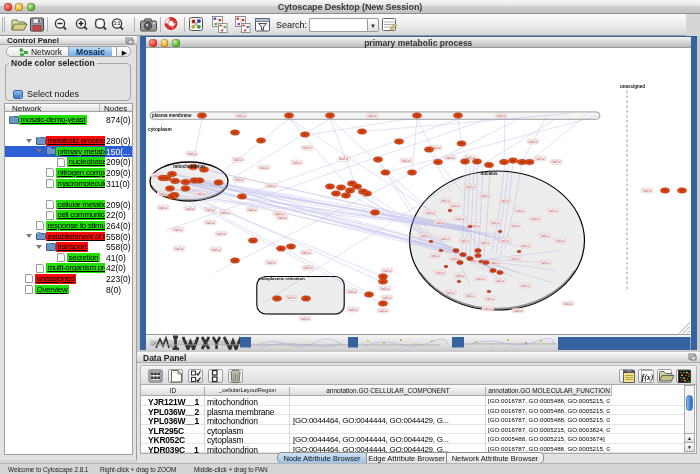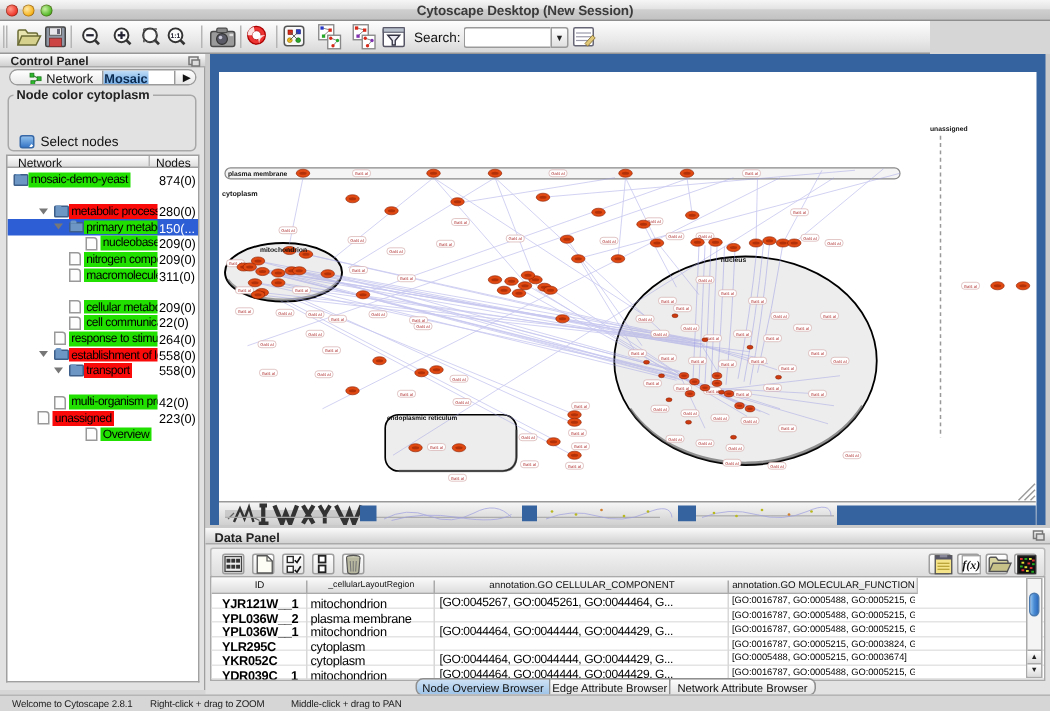--- a/index.html
+++ b/index.html
@@ -10,21 +10,21 @@
 
 
 #macbar { left:0; top:0; width:700px; height:14px;
   background:linear-gradient(#f6f6f6,#e3e3e3 45%,#cfcfcf 50%,#c2c2c2);
   border-bottom:1px solid #8e8e8e; }
 #macbar .title { position:absolute; left:0; right:0; top:1.5px; text-align:center;
   font-size:9px; letter-spacing:-0.1px; font-weight:bold; color:#3b3b3b; }
 .tl { position:absolute; top:3px; width:8px; height:8px; border-radius:50%; box-shadow:inset 0 0 0 0.5px rgba(70,30,10,.5); }
 
 
-#toolbar { left:0; top:14px; width:620px; height:22px;
+#toolbar { left:0; top:14px; width:686px; height:22px;
   background:linear-gradient(#fdfdfd,#e9e9e9 60%,#d8d8d8);
   border-bottom:1px solid #989898; }
 .tsep { position:absolute; top:3px; width:1px; height:15px; background:#b5b5b5; }
 #searchlbl { position:absolute; left:276px; top:6px; font-size:9px; color:#111; }
 #searchbox { position:absolute; left:309px; top:3.5px; width:58px; height:14px;
   background:#fff; border:1px solid #9a9a9a; border-right:none; border-radius:2px 0 0 2px; }
 #searcharw { position:absolute; left:367px; top:3.5px; width:12px; height:14px;
   background:linear-gradient(#fff,#e0e0e0); border:1px solid #9a9a9a; border-radius:0 2px 2px 0;
   font-size:6px; color:#222; text-align:center; line-height:14px; }
 
@@ -55,21 +55,21 @@
 
 
 #treehdr { position:absolute; left:4px; top:66.5px; width:129px; height:9.5px;
   background:linear-gradient(#fcfcfc,#dedede); border:1px solid #a0a0a0; }
 #treehdr .h1 { position:absolute; left:7px; top:0.5px; font-size:8px; color:#111; }
 #treehdr .h2 { position:absolute; left:99px; top:0.5px; font-size:8px; color:#111; }
 #treehdr .hv { position:absolute; left:94px; top:0; width:1px; height:100%; background:#b5b5b5; }
 #tree { position:absolute; left:4px; top:76px; width:129px; height:343px; background:#fff;
   border:1px solid #a0a0a0; border-top:none; overflow:hidden; }
 .trow { position:absolute; left:0; width:100%; height:10.6px; font-size:8px; letter-spacing:-0.15px; white-space:nowrap; }
-.trow .lbl { position:absolute; top:0.5px; padding:0 1.5px; letter-spacing:-0.3px; color:#000; height:9.6px; line-height:9.6px; overflow:hidden; }
+.trow .lbl { position:absolute; top:0.5px; padding:0 1.5px; letter-spacing:-0.3px; color:#000; height:9.6px; line-height:9.6px; overflow:hidden;text-decoration:underline; }
 .trow .cnt { position:absolute; left:101px; top:0.5px; color:#000; font-size:8.5px; letter-spacing:0; }
 .arr { position:absolute; top:3px; width:0; height:0;
   border-left:3.2px solid transparent; border-right:3.2px solid transparent;
   border-top:4.5px solid #777; }
 .fold { position:absolute; top:1.5px; width:10px; height:7.5px; background:#6d96c4;
   border:0.5px solid #3d5f8a; border-radius:1px; }
 .fold:before { content:""; position:absolute; left:0px; top:-1.5px; width:4px; height:1.5px;
   background:#6d96c4; border-radius:1px 1px 0 0; }
 .doc { position:absolute; top:0.8px; width:7.5px; height:9px; background:#fdfdfd;
   border:0.6px solid #999; border-radius:0 2.5px 0 0; }
@@ -259,26 +259,26 @@
       <div class="tabseg" style="left:0;width:61px;background:linear-gradient(#ffffff,#e8e8e8);">
         <svg style="position:absolute;left:12px;top:1.5px" width="10" height="9">
             <line x1="2.5" y1="2" x2="7" y2="4.5" stroke="#383" stroke-width="0.7"></line>
             <line x1="7" y1="4.5" x2="3" y2="7" stroke="#383" stroke-width="0.7"></line>
             <rect x="1" y="0.8" width="2.6" height="2.6" fill="#2eb82e" stroke="#187818" stroke-width="0.5"></rect>
             <rect x="5.8" y="3.2" width="2.6" height="2.6" fill="#2eb82e" stroke="#187818" stroke-width="0.5"></rect>
             <rect x="1.6" y="5.8" width="2.6" height="2.6" fill="#2eb82e" stroke="#187818" stroke-width="0.5"></rect>
           </svg>
         <span style="margin-left:18px;">Network</span>
       </div>
-      <div class="tabseg" style="left:61px;width:31px;background:linear-gradient(#c3def7,#8cbdec 60%,#7db1e6);border-left:1px solid #9b9b9b;font-weight:bold;color:#0b2a50;">Mosaic</div>
+      <div class="tabseg" style="left:61px;width:44px;background:linear-gradient(#c3def7,#8cbdec 60%,#7db1e6);border-left:1px solid #9b9b9b;font-weight:bold;color:#0b2a50;">Mosaic</div>
       <div class="tabseg" style="left:109px;width:16px;background:linear-gradient(#ffffff,#e8e8e8);border-left:1px solid #9b9b9b;font-size:7px;line-height:11px;">▶</div>
     </div>
 
     <div id="grpbox"></div>
-    <div id="grplbl">Node color cytoplasm</div>
+    <div id="grplbl">Node color selection</div>
     <div id="chk"><svg width="9" height="9">
           <path d="M1.5 4.5 L3.8 6.8 L7.5 1.5" stroke="#fff" stroke-width="1.6" fill="none"></path>
         </svg></div>
     <span id="chklbl">Select nodes</span>
 
     <div id="treehdr">
         <span class="h1">Network</span>
         <span class="h2">Nodes</span>
         <div class="hv"></div>
       </div>
@@ -335,40 +335,51 @@
           <div class="fold" style="left:31px"></div>
           <div class="lbl rbg" style="left:41px;max-width:59px">establishment of lo</div>
           <div class="cnt" style="">558(0)</div>
         </div>
         <div class="trow" style="top:129.7px;">
           <div class="arr" style="left:31px"></div>
           <div class="fold" style="left:41px"></div>
           <div class="lbl rbg" style="left:51px;max-width:49px">transport</div>
           <div class="cnt" style="">558(0)</div>
         </div>
+        <div class="trow" style="top:140.29999999999998px;">
+          <div class="doc" style="left:52px"></div>
+          <div class="lbl gbg" style="left:62px;max-width:38px">secretion</div>
+          <div class="cnt" style="">41(0)</div>
+        </div>
         <div class="trow" style="top:150.9px;">
           <div class="doc" style="left:31px"></div>
           <div class="lbl gbg" style="left:41px;max-width:59px">multi-organism pro</div>
           <div class="cnt" style="">42(0)</div>
         </div>
         <div class="trow" style="top:161.5px;">
           <div class="doc" style="left:20px"></div>
           <div class="lbl rbg" style="left:30px;max-width:70px">unassigned</div>
           <div class="cnt" style="">223(0)</div>
         </div>
-        <div class="trow" style="top:172.1px;margin-left:32px;">
+        <div class="trow" style="top:172.1px;">
           <div class="doc" style="left:20px"></div>
           <div class="lbl gbg" style="left:30px;max-width:70px">Overview</div>
           <div class="cnt" style="">8(0)</div>
         </div>
       </div>
   </div>
 
   <div id="mdi" class="abs">
     <div id="netwin">
+      <div id="nettitle">
+        <div class="tl2" style="left:3px;  background:radial-gradient(circle at 2.5px 2.5px,#ff9a8a,#ee3b2f 60%,#b01408);"></div>
+        <div class="tl2" style="left:14.5px; background:radial-gradient(circle at 2.5px 2.5px,#ffe9a8,#f6b520 60%,#c07d00);"></div>
+        <div class="tl2" style="left:26px; background:radial-gradient(circle at 2.5px 2.5px,#c8f0a0,#57ba2d 60%,#2e7d0a);"></div>
+        <div class="title">primary metabolic process</div>
+      </div>
       <div id="netcanvas">
         <svg id="net" width="544.5" height="286" viewBox="146 47.5 544.5 286">
             <rect x="150" y="111.4" width="450" height="7.4" rx="3.7" fill="#f4f4f4" stroke="#888" stroke-width="0.8"></rect>
             <ellipse cx="189" cy="181" rx="39" ry="19.5" fill="#ededed" stroke="#000" stroke-width="1.3"></ellipse>
             <path d="M 152 186 A 39 19.5 0 0 0 226 186" fill="none" stroke="#555" stroke-width="1.6" opacity="0.5"></path>
             <ellipse cx="497" cy="240" rx="87.5" ry="69.5" fill="#ededed" stroke="#000" stroke-width="1.2"></ellipse>
             <path d="M 420 272 A 87.5 69.5 0 0 0 575 270" fill="none" stroke="#444" stroke-width="2" opacity="0.55"></path>
             <rect x="256.8" y="276" width="87.5" height="37.5" rx="9" fill="#ededed" stroke="#000" stroke-width="1.1"></rect>
             <path d="M 266 313.5 L 335 313.5 Q 344.3 313.5 344.3 303 L 344.3 286" fill="none" stroke="#555" stroke-width="1.7" opacity="0.5"></path>
             <g stroke="#9c9ce4" stroke-width="0.55" opacity="0.55">
@@ -923,21 +934,20 @@
         <div style="left:149px;width:196px;">annotation.GO CELLULAR_COMPONENT</div>
         <div style="left:345px;width:126px;">annotation.GO MOLECULAR_FUNCTION</div>
         <div class="cv" style="left:63px;background:#aaa"></div>
         <div class="cv" style="left:148px;background:#aaa"></div>
         <div class="cv" style="left:344px;background:#aaa"></div>
       </div>
       <div id="drows">
           <div class="drow" style="top:11px">
             <div class="c0">YJR121W__1</div>
             <div class="c1">mitochondrion</div>
-            <div class="c2">[GO:0045267, GO:0045261, GO:0044464, G...</div>
             <div class="c3">[GO:0016787, GO:0005488, GO:0005215, G...</div>
           </div>
           <div class="drow" style="top:20.55px">
             <div class="c0">YPL036W__2</div>
             <div class="c1">plasma membrane</div>
             <div class="c3">[GO:0016787, GO:0005488, GO:0005215, G...</div>
           </div>
           <div class="drow" style="top:30.1px">
             <div class="c0">YPL036W__1</div>
             <div class="c1">mitochondrion</div>
@@ -965,21 +975,21 @@
       <div class="cv" style="left:63px;top:10.5px;height:57px;"></div>
       <div class="cv" style="left:148px;top:10.5px;height:57px;"></div>
       <div class="cv" style="left:344px;top:10.5px;height:57px;"></div>
       <div id="dscroll">
         <div id="dthumb"></div>
         <div class="sbtn" style="bottom:9px;">▲</div>
         <div class="sbtn" style="bottom:0px;">▼</div>
       </div>
     </div>
     <div id="btabs">
-      <div class="btab" style="left:0px;width:90px;border-radius:5px 0 0 5px;background:linear-gradient(#cfe2f5,#9ec4e8);">Node Overview Browser</div>
+      <div class="btab" style="left:0px;width:90px;border-radius:5px 0 0 5px;background:linear-gradient(#cfe2f5,#9ec4e8);">Node Attribute Browser</div>
       <div class="btab" style="left:90px;width:80px;border-left:none;">Edge Attribute Browser</div>
       <div class="btab" style="left:170px;width:97px;border-left:none;border-radius:0 5px 5px 0;">Network Attribute Browser</div>
     </div>
   </div>
 
   <div id="status" class="abs">
     <span style="left:8px">Welcome to Cytoscape 2.8.1</span>
     <span style="left:100px">Right-click + drag to ZOOM</span>
     <span style="left:194px">Middle-click + drag to PAN</span>
   </div>

